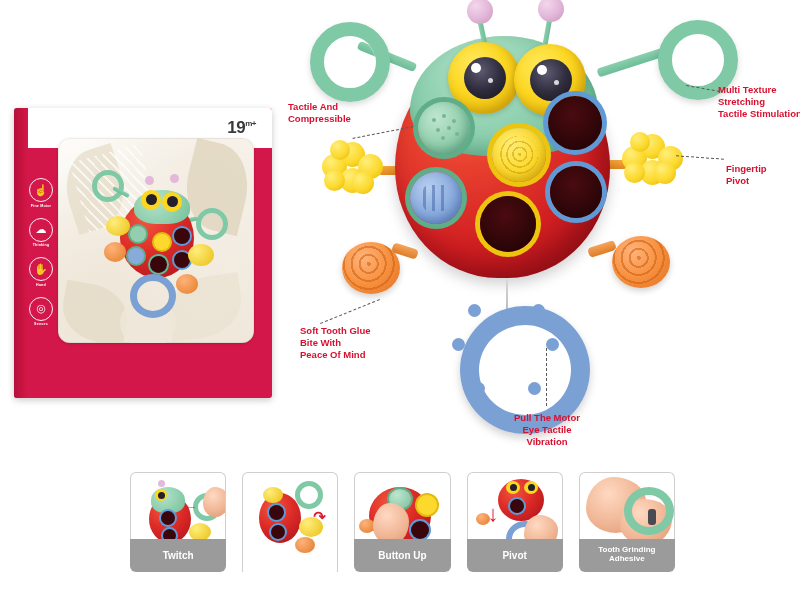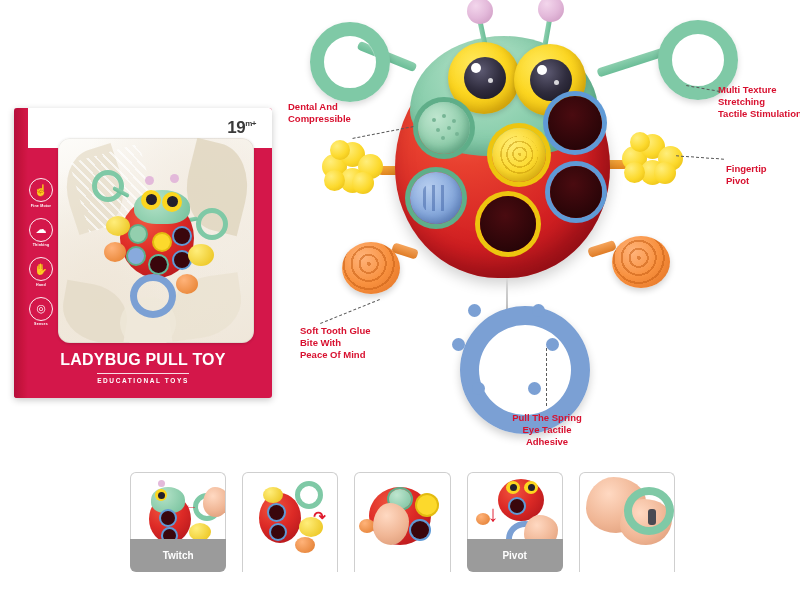--- a/index.html
+++ b/index.html
@@ -303,25 +303,20 @@
         <div class="badge-item">
           <div class="badge-ring">✋</div>
           <div class="badge-txt">Hand</div>
         </div>
         <div class="badge-item">
           <div class="badge-ring">◎</div>
           <div class="badge-txt">Senses</div>
         </div>
       </div>
 
-      <div class="box-title">
-        <div class="main">LADYBUG PULL TOY</div>
-        <div class="rule"></div>
-        <div class="sub">EDUCATIONAL TOYS</div>
-      </div>
     </div>
   </div>
 
   <div id="hero-toy">
 
     <div class="stalk" style="left:56px;top:52px;width:62px;height:9px;transform:rotate(22deg);"></div>
     <div class="ring-teether ring-tl"></div>
 
     <div class="stalk" style="left:296px;top:58px;width:70px;height:9px;transform:rotate(-18deg);"></div>
     <div class="ring-teether ring-tr"></div>
@@ -402,21 +397,21 @@
     <div class="pull-ring"></div>
     <div class="nub" style="left:152px;top:338px;"></div>
     <div class="nub" style="left:246px;top:338px;"></div>
     <div class="nub" style="left:168px;top:304px;"></div>
     <div class="nub" style="left:232px;top:304px;"></div>
     <div class="nub" style="left:172px;top:382px;"></div>
     <div class="nub" style="left:228px;top:382px;"></div>
   </div>
 
   <div class="callout l" style="left:288px;top:101px;width:110px;">
-    <div>Dental And</div>
+    <div>Tactile And</div>
     <div>Compressible</div>
   </div>
   <div class="dashline" style="left:352px;top:132px;width:62px;transform:rotate(-11deg);"></div>
 
   <div class="callout l" style="left:300px;top:325px;width:120px;">
     <div>Soft Tooth Glue</div>
     <div>Bite With</div>
     <div>Peace Of Mind</div>
   </div>
   <div class="dashline" style="left:318px;top:311px;width:64px;transform:rotate(-22deg);"></div>
@@ -428,23 +423,23 @@
   </div>
   <div class="dashline" style="left:686px;top:88px;width:34px;transform:rotate(10deg);"></div>
 
   <div class="callout r" style="left:726px;top:163px;width:80px;">
     <div>Fingertip</div>
     <div>Pivot</div>
   </div>
   <div class="dashline" style="left:676px;top:157px;width:48px;transform:rotate(4deg);"></div>
 
   <div class="callout c" style="left:472px;top:412px;width:150px;">
-    <div>Pull The Spring</div>
+    <div>Pull The Motor</div>
     <div>Eye Tactile</div>
-    <div>Adhesive</div>
+    <div>Vibration</div>
   </div>
   <div class="dashline v" style="left:546px;top:348px;height:58px;"></div>
 
   <div id="feature-strip">
 
     <div class="fcard">
       <div class="fcard-img">
         <div class="mini-body" style="left:18px;top:22px;width:42px;height:48px;"></div>
         <div class="mini-head" style="left:20px;top:14px;width:34px;height:26px;border-radius:50% 50% 40% 40%;"></div>
         <div style="position:absolute;left:24px;top:16px;width:12px;height:12px;border-radius:50%;background:#fcd620;">
@@ -476,20 +471,21 @@
 
     <div class="fcard">
       <div class="fcard-img">
         <div class="mini-body" style="left:14px;top:14px;width:62px;height:58px;"></div>
         <div style="position:absolute;left:34px;top:16px;width:22px;height:20px;border-radius:50%;background:radial-gradient(circle at 36% 30%,#bfe6cf,#77bf9c);box-shadow:0 0 0 2px #5fae89;"></div>
         <div style="position:absolute;left:62px;top:22px;width:20px;height:20px;border-radius:50%;background:#fcd92c;box-shadow:0 0 0 2px #e3bb10;"></div>
         <div class="mini-hole" style="left:56px;top:48px;width:18px;height:18px;box-shadow:0 0 0 2px #5f9ad6;"></div>
         <div style="position:absolute;left:4px;top:46px;width:16px;height:14px;border-radius:50%;background:radial-gradient(circle at 36% 30%,#ffb37a,#e0792a);"></div>
         <div class="mini-hand" style="left:18px;top:30px;width:36px;height:42px;"></div>
       </div>
+      <div class="fcard-label">Button Up</div>
     </div>
 
     <div class="fcard">
       <div class="fcard-img">
         <div class="mini-body" style="left:30px;top:6px;width:46px;height:42px;"></div>
         <div style="position:absolute;left:38px;top:8px;width:14px;height:13px;border-radius:50%;background:#fcd620;">
             <div style="position:absolute;left:4px;top:3px;width:7px;height:7px;border-radius:50%;background:#241f2c;"></div>
           </div>
         <div style="position:absolute;left:56px;top:8px;width:14px;height:13px;border-radius:50%;background:#fcd620;">
             <div style="position:absolute;left:4px;top:3px;width:7px;height:7px;border-radius:50%;background:#241f2c;"></div>
@@ -503,16 +499,17 @@
       <div class="fcard-label">Pivot</div>
     </div>
 
     <div class="fcard">
       <div class="fcard-img">
         <div class="mini-hand" style="left:6px;top:4px;width:60px;height:56px;"></div>
         <div class="mini-hand" style="left:40px;top:26px;width:52px;height:46px;"></div>
         <div style="position:absolute;left:44px;top:14px;width:34px;height:32px;border-radius:50%;border:8px solid #7fc9a6;"></div>
         <div style="position:absolute;left:68px;top:36px;width:8px;height:16px;border-radius:3px;background:#4a4a52;"></div>
       </div>
+      <div class="fcard-label two">Tooth Grinding Adhesive</div>
     </div>
 
   </div>
 </div>
 
 </body></html>

